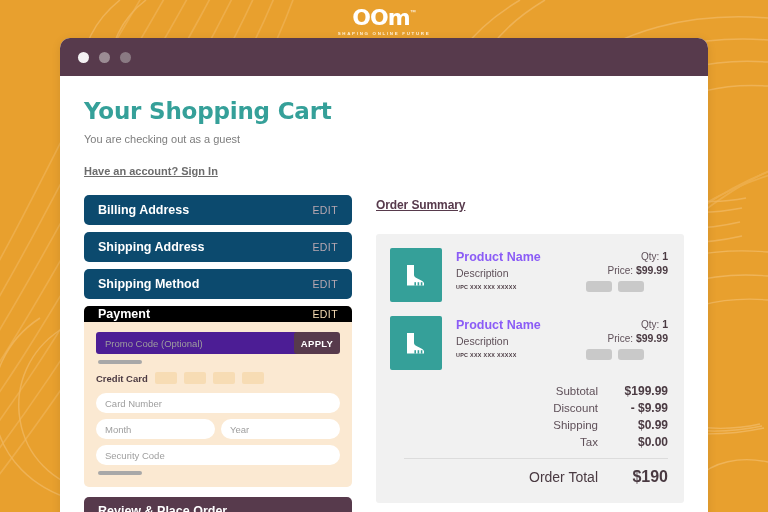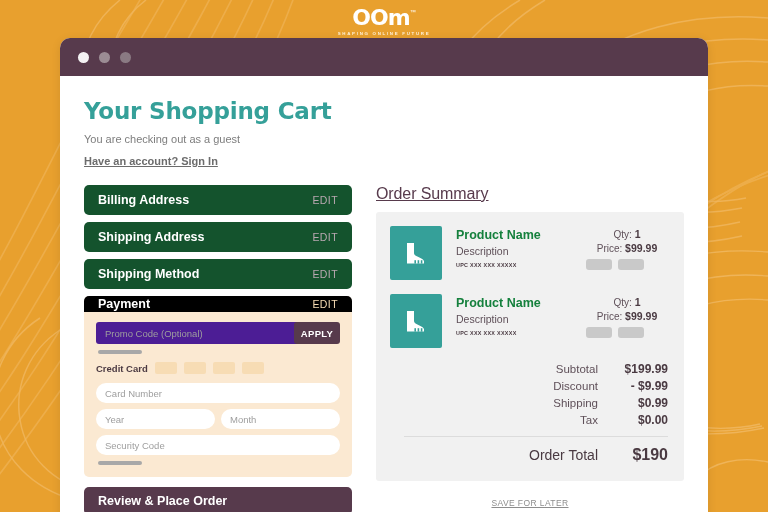--- a/index.html
+++ b/index.html
@@ -24,28 +24,28 @@
     background:#ffffff;border-radius:10px 10px 0 0;overflow:hidden;
     box-shadow:0 2px 10px rgba(0,0,0,.10);}
   #titlebar{height:38px;background:#573a4c;display:flex;align-items:center;padding-left:18px;gap:10px;}
   .dot{width:11px;height:11px;border-radius:50%;}
   .dot.d1{background:#f4f2f3;}
   .dot.d2{background:#9b8c94;}
   .dot.d3{background:#8a7a83;}
   #page{height:442px;background:#fff;padding:22px 24px 0 24px;box-sizing:border-box;position:relative;}
   
   #heading{font-family:"DejaVu Sans",sans-serif;font-size:23px;font-weight:700;color:#35a099;margin:0 0 9px 0;letter-spacing:-.2px;}
-  #guest-line{font-size:11px;color:#7d7d7d;margin-bottom:6px;}
+  #guest-line{font-size:11px;color:#7d7d7d;margin-bottom:16px;}
   #signin-link{font-size:11px;color:#6c6c6c;font-weight:700;text-decoration:underline;display:inline-block;}
   
   #cols{display:flex;gap:24px;margin-top:16px;}
   #left-col{width:268px;flex:0 0 268px;}
   #right-col{flex:1;}
   
-  .acc{background:#14532d;border-radius:5px;height:30px;display:flex;align-items:center;
+  .acc{background:#0c4a6e;border-radius:5px;height:30px;display:flex;align-items:center;
        justify-content:space-between;padding:0 14px;margin-bottom:7px;}
   .acc-label{color:#ffffff;font-size:12.5px;font-weight:700;}
   .acc-edit{color:#b9a8b1;font-size:10.5px;font-weight:400;letter-spacing:.4px;}
   
   #payment-panel{background:#fbe9d2;border-radius:5px;margin-top:4px;overflow:hidden;}
   #payment-head{background:#000000;height:16px;display:flex;align-items:center;justify-content:space-between;padding:0 14px;}
   #payment-head .acc-label{font-size:12.5px;}
   #payment-head .acc-edit{color:#f6dcb4;}
   #payment-body{padding:10px 12px 12px 12px;}
   .promo-row{display:flex;height:22px;}
@@ -58,31 +58,31 @@
   .cc-label{font-size:9.5px;color:#4b3a42;font-weight:700;}
   .cc-swatch{width:22px;height:12px;background:#f7dcb4;border-radius:2px;}
   .fld{background:#fff;border-radius:10px;height:20px;display:flex;align-items:center;padding-left:9px;
        font-size:9.5px;color:#9e9e9e;margin-bottom:6px;}
   .fld-row{display:flex;gap:6px;}
   .fld-row .fld{flex:1;margin-bottom:6px;}
   
   #review-btn{background:#573a4c;border-radius:5px;height:28px;display:flex;align-items:center;
     padding-left:14px;color:#fff;font-size:12.5px;font-weight:700;margin-top:10px;}
   
-  #summary-title{font-size:16px;font-weight:400;color:#573a4c;text-decoration:underline;
-     display:inline-block;margin-bottom:9px;letter-spacing:-.1px;}
+  #summary-title{font-size:12px;font-weight:700;color:#573a4c;text-decoration:underline;
+     display:inline-block;margin-bottom:22px;letter-spacing:-.1px;}
   #summary-panel{background:#f1f1f1;border-radius:3px;padding:14px 16px 14px 14px;}
   .prod-row{display:flex;align-items:flex-start;margin-bottom:14px;}
   .prod-thumb{width:52px;height:54px;background:#35a099;border-radius:2px;flex:0 0 52px;
      display:flex;align-items:center;justify-content:center;}
   .prod-info{flex:1;padding-left:14px;padding-top:2px;}
-  .prod-name{font-size:12.5px;font-weight:700;color:#15803d;margin-bottom:3px;}
+  .prod-name{font-size:12.5px;font-weight:700;color:#8b5cf6;margin-bottom:3px;}
   .prod-desc{font-size:10.5px;color:#5f5059;margin-bottom:5px;}
   .prod-upc{font-size:5.4px;font-weight:700;color:#4a3a42;letter-spacing:.3px;}
-  .prod-right{text-align:center;width:82px;padding-top:2px;}
+  .prod-right{text-align:right;width:82px;padding-top:2px;}
   .prod-qty,.prod-price{font-size:10px;color:#5f5059;margin-bottom:2px;white-space:nowrap;}
   .prod-qty b,.prod-price b{color:#4a3a42;font-size:10.5px;}
   .btn-pair{display:flex;gap:6px;margin-top:5px;}
   .mini-btn{width:26px;height:11px;background:#c9c9c9;border-radius:3px;}
   .totals{margin-top:4px;}
   .t-row{display:flex;justify-content:flex-end;align-items:baseline;gap:14px;margin-bottom:3px;}
   .t-label{font-size:11.5px;color:#5f5059;text-align:right;}
   .t-val{font-size:12px;font-weight:700;color:#4a3a42;width:56px;text-align:right;}
   .t-divider{height:1px;background:#dcdcdc;margin:9px 0 9px 14px;}
   .t-row.total .t-label{font-size:14px;color:#4a3a42;}
@@ -187,22 +187,22 @@
               <span class="cc-label">Credit Card</span>
               <span class="cc-swatch"></span>
               <span class="cc-swatch"></span>
               <span class="cc-swatch"></span>
               <span class="cc-swatch"></span>
             </div>
 
             <div class="fld">Card Number</div>
 
             <div class="fld-row">
+              <div class="fld">Month</div>
               <div class="fld">Year</div>
-              <div class="fld">Month</div>
             </div>
 
             <div class="fld">Security Code</div>
 
             <div class="gray-bar" style="margin:4px 0 0 2px;"></div>
           </div>
         </div>
 
         <div id="review-btn">Review &amp; Place Order</div>
       </div>

